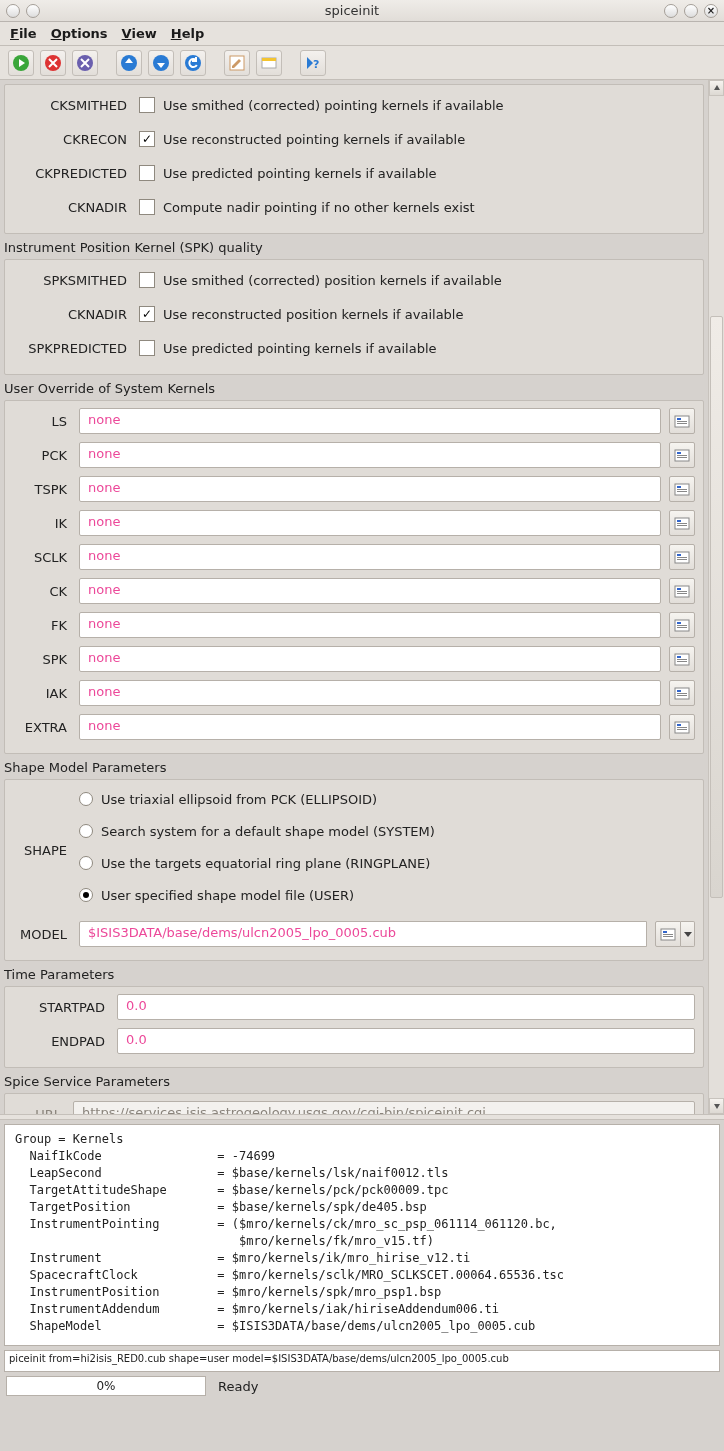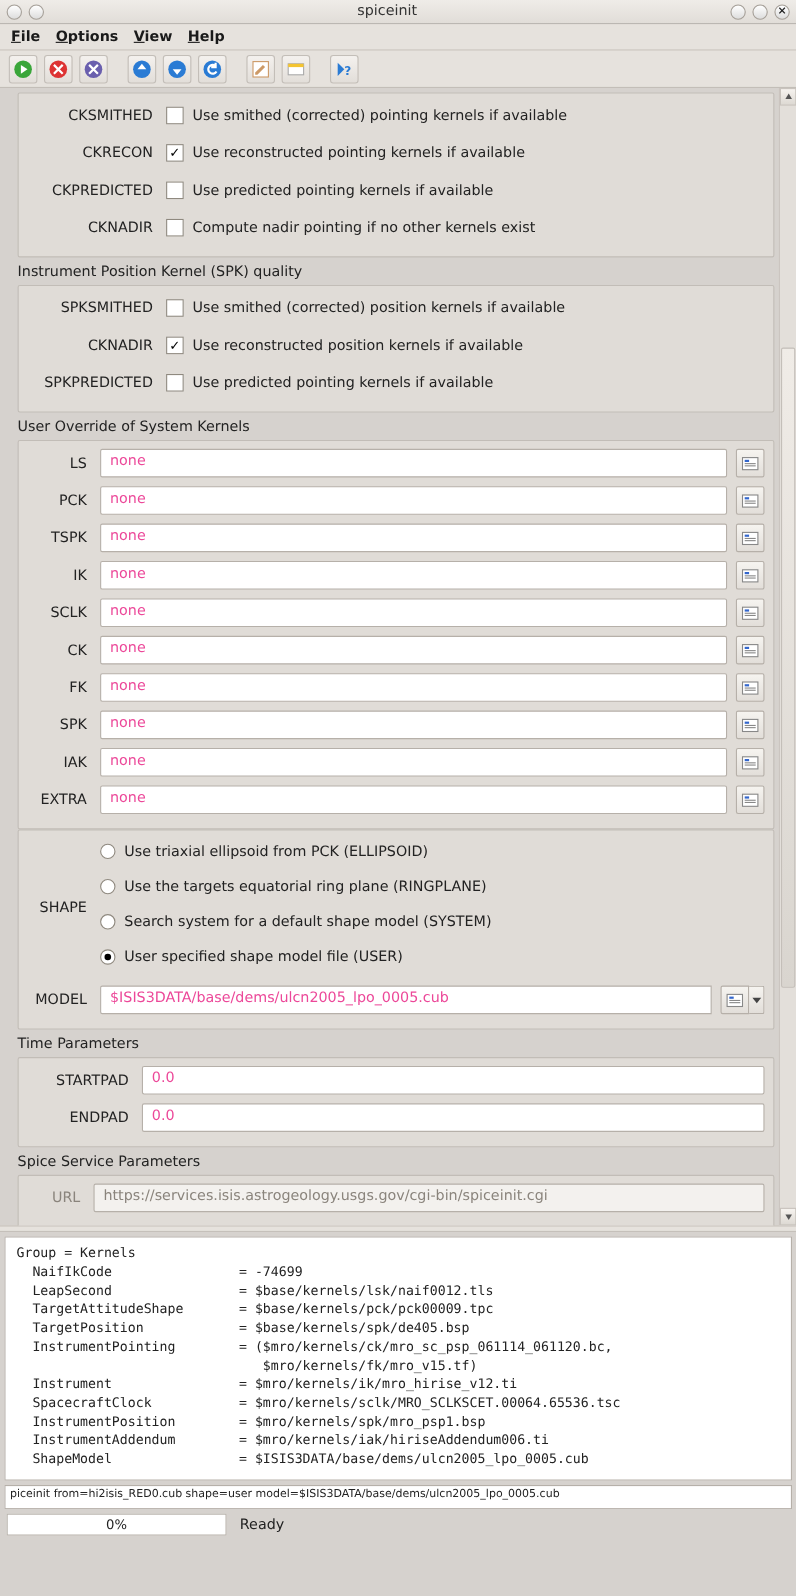--- a/index.html
+++ b/index.html
@@ -14,21 +14,21 @@
   .menubar { height: 24px; display:flex; align-items:center; gap:14px; padding:0 10px; background:#e6e2dd; border-bottom:1px solid #c3beb8; }
   .menubar span { color:#1a1a1a;font-weight:bold; }
   .menubar u { text-decoration: underline; }
   
   .toolbar { height: 34px; display:flex; align-items:center; gap:6px; padding:0 8px; background:#e6e2dd; border-bottom:1px solid #c3beb8; }
   .tb { width:26px; height:26px; border:1px solid #c3beb8; border-radius:3px; display:flex; align-items:center; justify-content:center; background:linear-gradient(#f4f1ee,#e2ded9); }
   .tb svg { width:18px; height:18px; display:block; }
   .tb.sep { width:6px; border:none; background:none; }
   
   .work { position:relative; }
-  .scroll-area { height: 1034px; overflow:hidden; padding: 4px 20px 4px 16px; }
+  .scroll-area { height: 1034px; overflow:hidden; padding: 4px 20px 4px 4px; }
   .vscroll { position:absolute; top:0; right:0; width:16px; height:100%; background:#e3dfda; border-left:1px solid #c8c3bd; }
   .vscroll .btn { height:16px; background:linear-gradient(#f6f3ef,#ddd9d3); border:1px solid #c8c3bd; margin:0; display:flex; align-items:center; justify-content:center; }
   .vscroll .track { height:calc(100% - 32px); position:relative; }
   .vscroll .thumb { position:absolute; left:1px; right:1px; top:22%; height:58%; background:linear-gradient(#f0ece7,#d9d5cf); border:1px solid #c4bfb9; border-radius:2px; }
   
   .group-label { margin:6px 0 4px 0; color:#222; }
   .group-box { border:1px solid #c2bdb7; background:#e0dcd7; padding:6px 8px; border-radius:2px; }
   
   .row { display:flex; align-items:center; gap:8px; min-height:28px; }
   .lbl { width: 118px; text-align:right; padding-right:4px; white-space:nowrap; }
@@ -312,37 +312,38 @@
                 <rect x="1" y="3" width="14" height="11" fill="#fff" stroke="#888"></rect>
                 <rect x="3" y="5" width="4" height="2" fill="#36c"></rect>
                 <rect x="3" y="8" width="10" height="1" fill="#888"></rect>
                 <rect x="3" y="10" width="10" height="1" fill="#888"></rect>
               </svg>
             </div>
           </div>
         </div>
     </div>
 
+    <div class="group-label">Shape Model Parameters</div>
     <div class="group-box shape-rows">
       <div class="row" style="align-items:stretch;">
         <div class="shape-label-col" style="display:flex; align-items:center;justify-content:flex-end;">
             <span>SHAPE</span>
           </div>
         <div style="flex:1" id="shape-opts">
             <div class="row" style="min-height: 26px;">
     <span class="radio "></span>
     <span class="opt-text">Use triaxial ellipsoid from PCK (ELLIPSOID)</span>
             </div>
             <div class="row" style="min-height: 26px;">
     <span class="radio "></span>
-    <span class="opt-text">Use the targets equatorial ring plane (RINGPLANE)</span>
+    <span class="opt-text">Search system for a default shape model (SYSTEM)</span>
             </div>
             <div class="row" style="min-height: 26px;">
     <span class="radio "></span>
-    <span class="opt-text">Search system for a default shape model (SYSTEM)</span>
+    <span class="opt-text">Use the targets equatorial ring plane (RINGPLANE)</span>
             </div>
             <div class="row" style="min-height: 26px;">
     <span class="radio checked"></span>
     <span class="opt-text">User specified shape model file (USER)</span>
             </div>
           </div>
       </div>
       <div class="row">
         <div class="lbl-mid" style="width:58px;">MODEL</div>
         <div class="input" style="border-top-right-radius:0;border-bottom-right-radius:0;">$ISIS3DATA/base/dems/ulcn2005_lpo_0005.cub</div>

